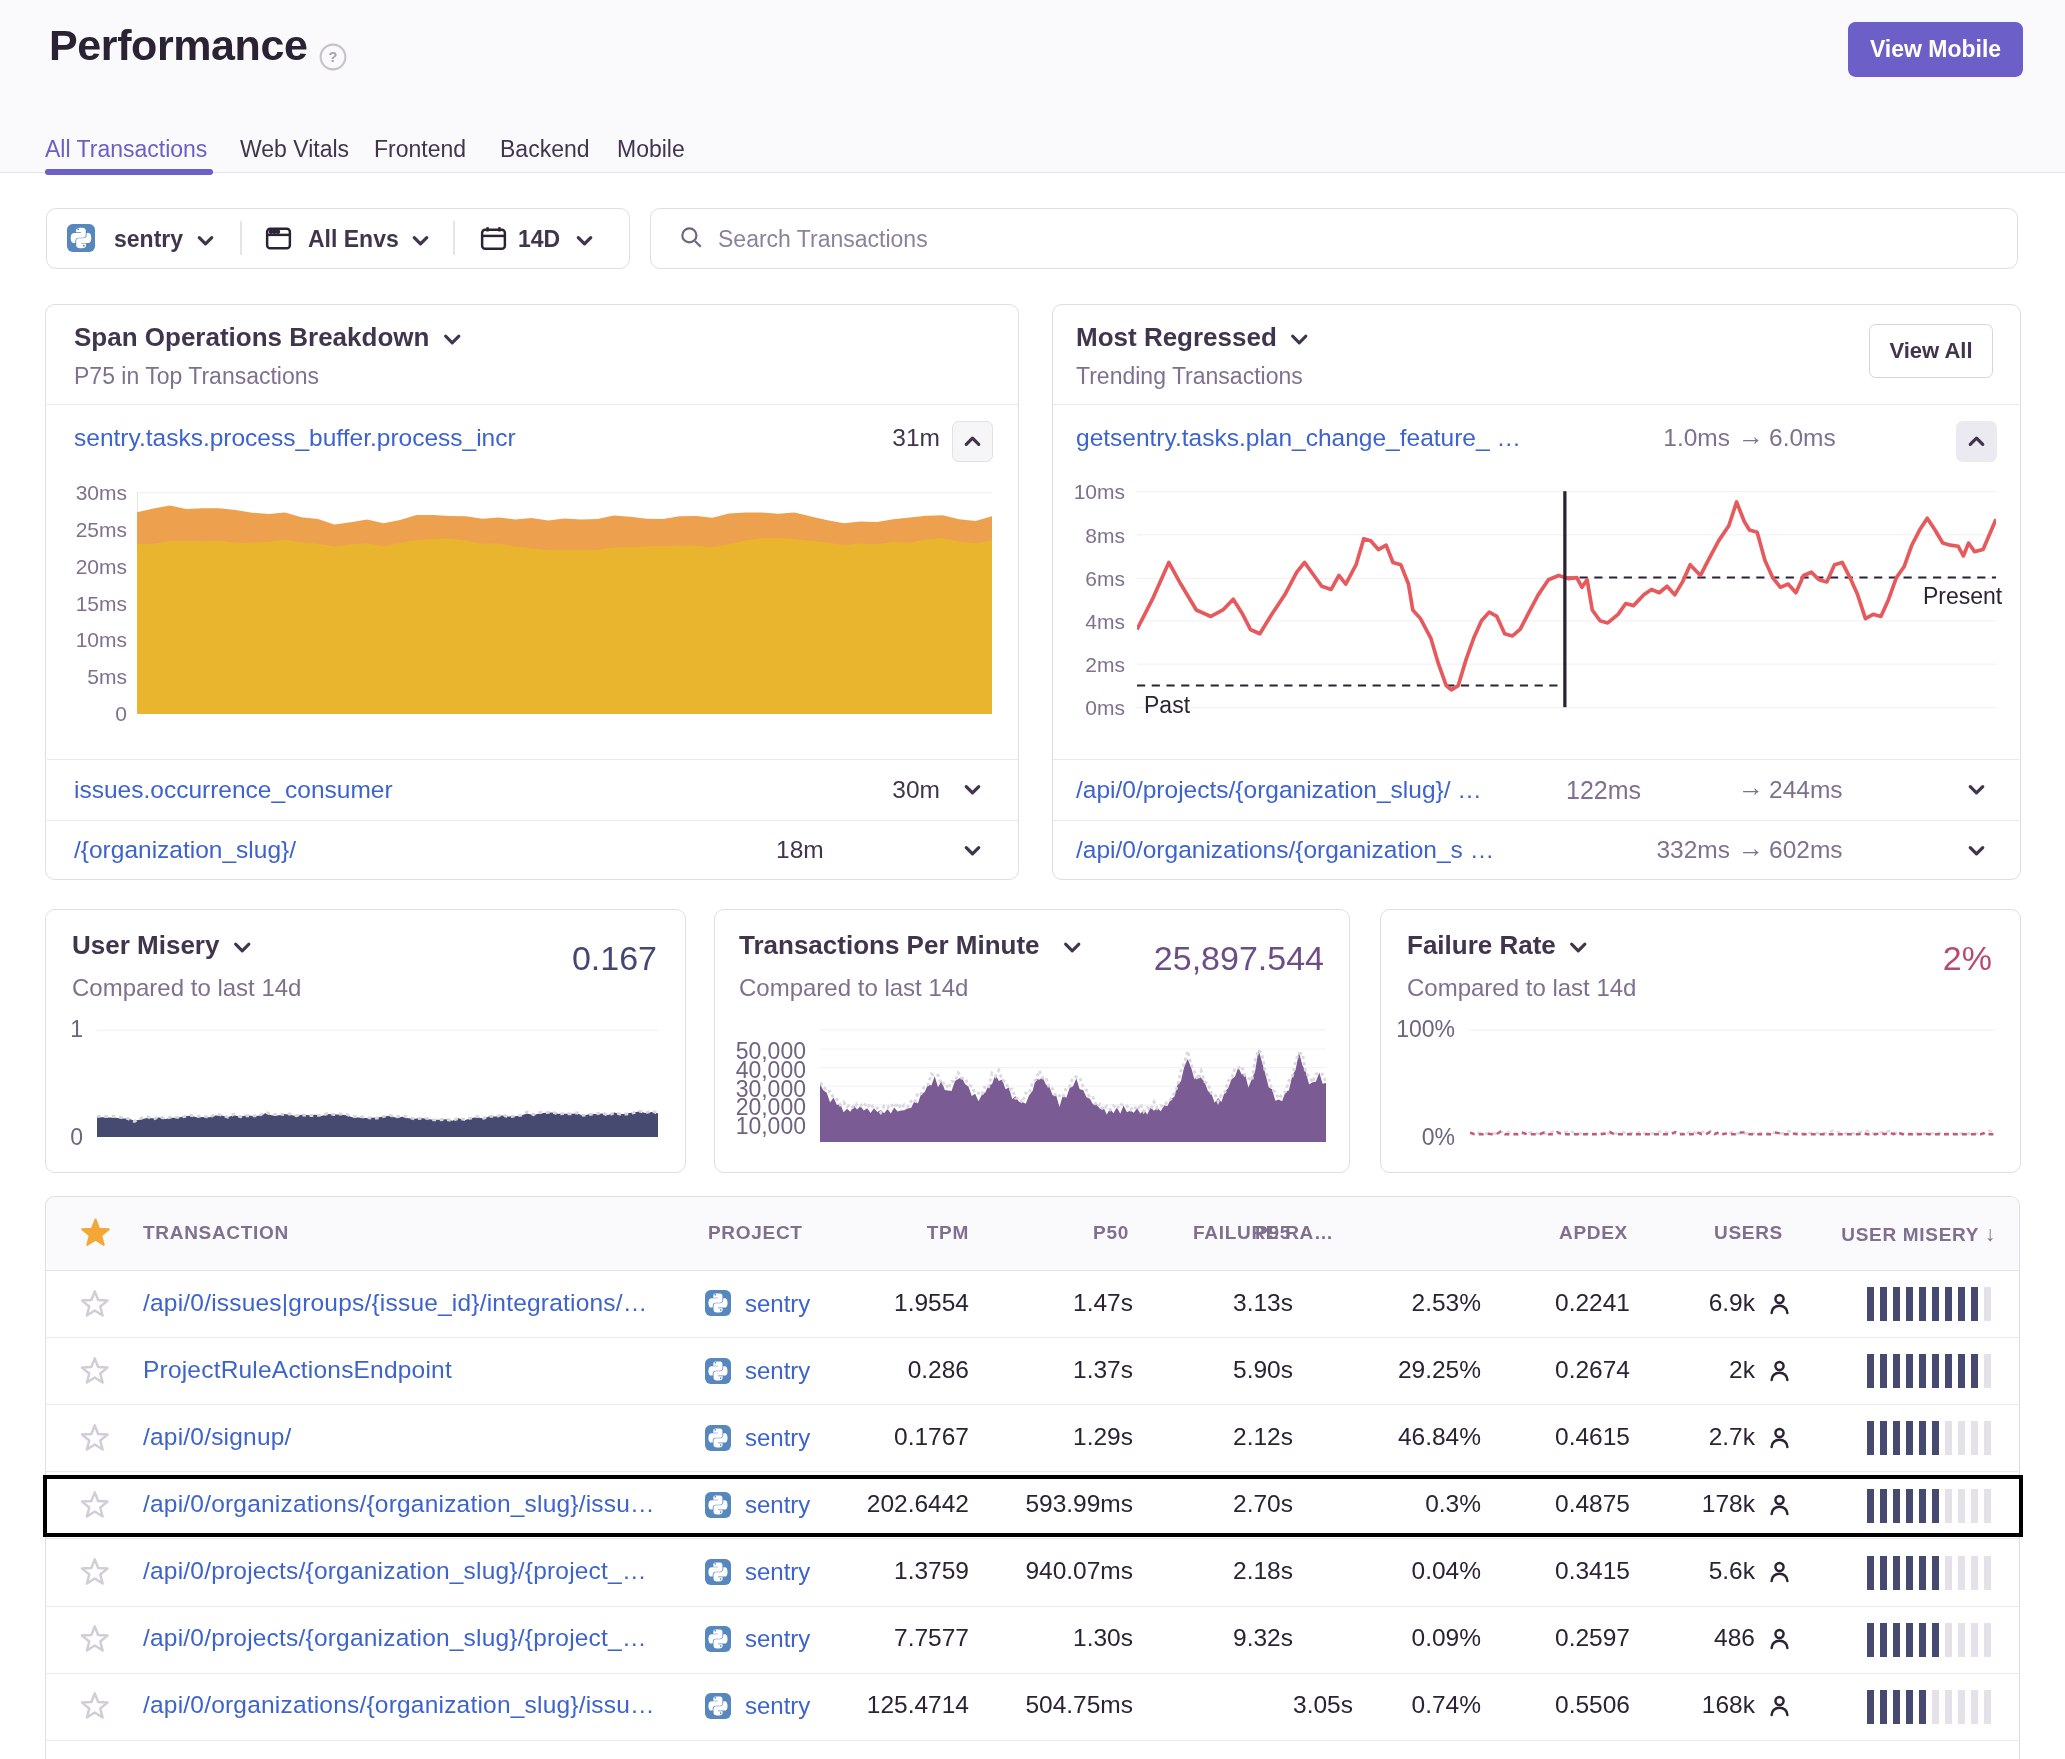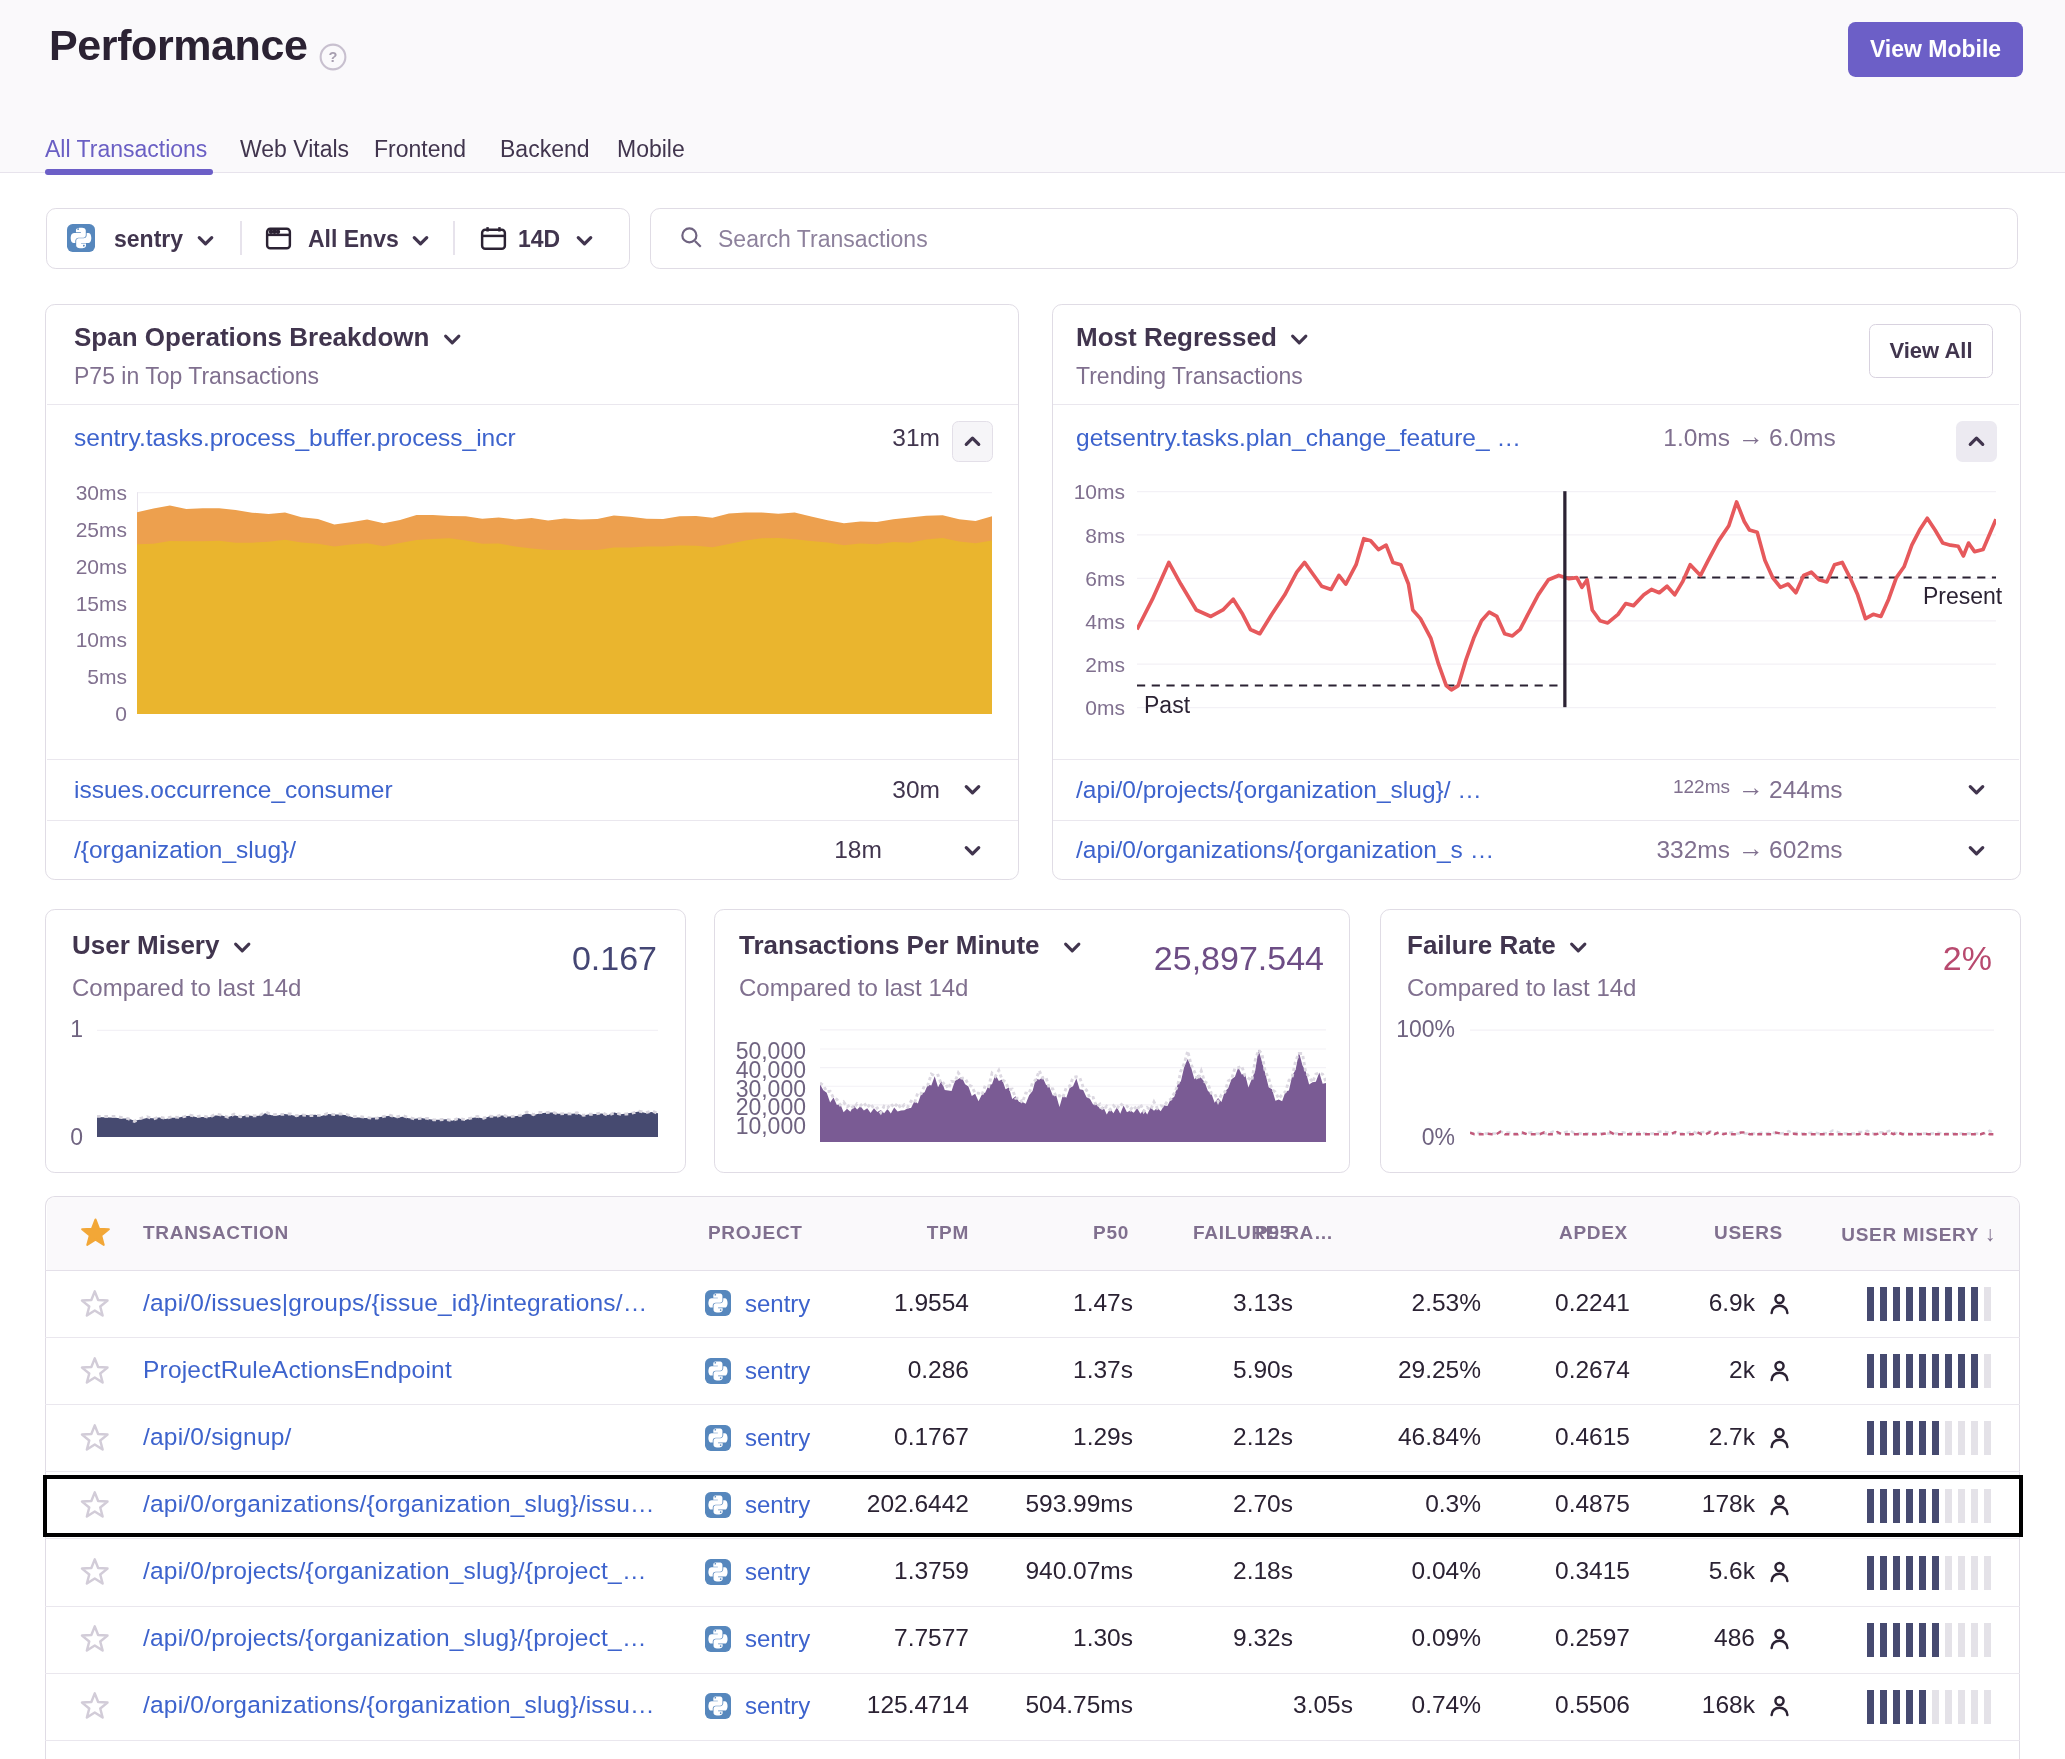--- a/index.html
+++ b/index.html
@@ -103,21 +103,21 @@
 <div class="abs" style="left:0px;top:702px;width:127px;text-align:right;font-size:21px;color:#80708f">0</div>
 
 <div class="abs" style="left:47px;top:759px;width:971px;height:0.8px;background:#eae7ee"></div>
 <div class="abs" style="left:74px;top:776px;font-size:24.5px;color:#3d63cd">issues.occurrence_consumer</div>
 <div class="abs" style="left:776px;top:776px;width:164px;text-align:right;font-size:24.5px;color:#41354e">30m</div>
 <svg style="position:absolute;left:961px;top:778px;" width="23" height="23" viewBox="0 0 24 24" fill="none">
     <path d="M5.5 9l6.5 6.5L18.5 9" stroke="#41354e" stroke-width="3.4" stroke-linecap="round" stroke-linejoin="round"></path>
   </svg>
 <div class="abs" style="left:47px;top:820px;width:971px;height:0.8px;background:#eae7ee"></div>
 <div class="abs" style="left:74px;top:836px;font-size:24.5px;color:#3d63cd">/{organization_slug}/</div>
-<div class="abs" style="left:776px;top:836px;width:164px;text-align:center;font-size:24.5px;color:#41354e">18m</div>
+<div class="abs" style="left:776px;top:836px;width:164px;text-align:left;font-size:24.5px;color:#41354e">18m</div>
 <svg style="position:absolute;left:961px;top:839px;" width="23" height="23" viewBox="0 0 24 24" fill="none">
     <path d="M5.5 9l6.5 6.5L18.5 9" stroke="#41354e" stroke-width="3.4" stroke-linecap="round" stroke-linejoin="round"></path>
   </svg>
 
 <div class="card" style="left:1052px;top:304px;width:969px;height:576px"></div>
 <div style="position:absolute;left:1076px;top:322px;display:flex;align-items:center;gap:10.6px">
     <span style="font-size:26px;font-weight:700;color:#41354e;white-space:nowrap">Most Regressed</span>
     <svg width="24.5" height="24.5" viewBox="0 0 24 24" fill="none" style="margin-top:3.3px">
       <path d="M5.5 9l6.5 6.5L18.5 9" stroke="#41354e" stroke-width="3" stroke-linecap="round" stroke-linejoin="round"></path>
     </svg>
@@ -153,21 +153,21 @@
 <div class="abs" style="left:998px;top:524px;width:127px;text-align:right;font-size:21px;color:#80708f">8ms</div>
 <div class="abs" style="left:998px;top:567px;width:127px;text-align:right;font-size:21px;color:#80708f">6ms</div>
 <div class="abs" style="left:998px;top:610px;width:127px;text-align:right;font-size:21px;color:#80708f">4ms</div>
 <div class="abs" style="left:998px;top:653px;width:127px;text-align:right;font-size:21px;color:#80708f">2ms</div>
 <div class="abs" style="left:998px;top:696px;width:127px;text-align:right;font-size:21px;color:#80708f">0ms</div>
 <div class="abs" style="left:1144px;top:692px;font-size:23px;color:#2b2233">Past</div>
 <div class="abs" style="left:1923px;top:583px;font-size:23px;color:#2b2233">Present</div>
 
 <div class="abs" style="left:1053px;top:759px;width:966px;height:0.8px;background:#eae7ee"></div>
 <div class="abs" style="left:1076px;top:776px;font-size:24.5px;color:#3d63cd">/api/0/projects/{organization_slug}/ …</div>
-<div class="abs" style="left:1566px;top:776px;width:164px;text-align:right;font-size:19px;color:#80708f">122ms</div>
+<div class="abs" style="left:1566px;top:776px;width:164px;text-align:left;font-size:25px;color:#80708f">122ms</div>
 <div class="abs" style="left:1738px;top:772px;font-size:26px;color:#80708f">→</div>
 <div class="abs" style="left:1769px;top:776px;font-size:24.5px;color:#80708f">244ms</div>
 <svg style="position:absolute;left:1965px;top:778px;" width="23" height="23" viewBox="0 0 24 24" fill="none">
     <path d="M5.5 9l6.5 6.5L18.5 9" stroke="#41354e" stroke-width="3.4" stroke-linecap="round" stroke-linejoin="round"></path>
   </svg>
 <div class="abs" style="left:1053px;top:820px;width:966px;height:0.8px;background:#eae7ee"></div>
 <div class="abs" style="left:1076px;top:836px;font-size:24.5px;color:#3d63cd">/api/0/organizations/{organization_s …</div>
 <div class="abs" style="left:1566px;top:836px;width:164px;text-align:right;font-size:24.5px;color:#80708f">332ms</div>
 <div class="abs" style="left:1738px;top:833px;font-size:26px;color:#80708f">→</div>
 <div class="abs" style="left:1769px;top:836px;font-size:24.5px;color:#80708f">602ms</div>

